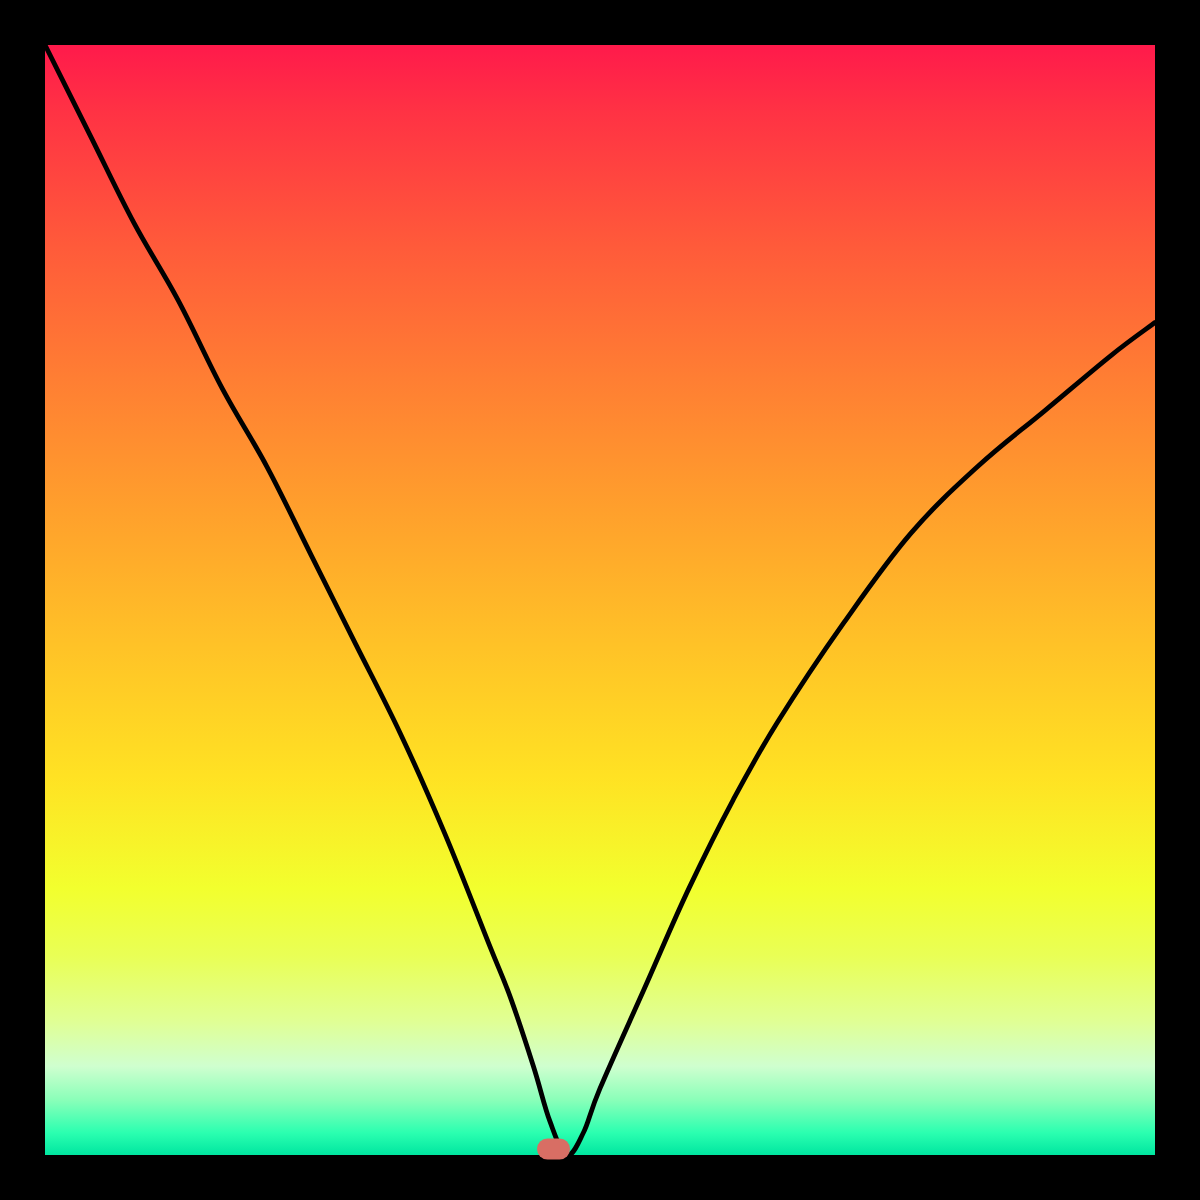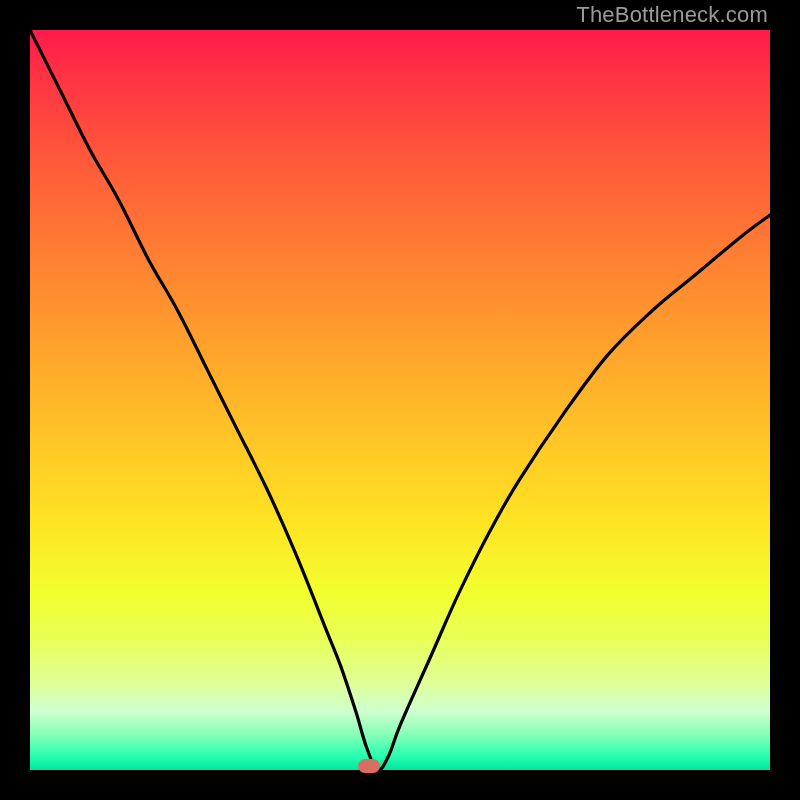--- a/index.html
+++ b/index.html
@@ -71,15 +71,14 @@
 
 <div class="frame">
 
   <div class="plot">
     <svg class="curve" width="740" height="740" viewBox="0 0 740 740">
       <path id="curve-path" fill="none" stroke-width="3.2" stroke-linecap="round" stroke-linejoin="round" d="M 0.0 0.0 C 5.3 10.7, 18.9 37.9, 29.6 59.2 C 40.3 80.5, 48.5 98.4, 59.2 118.4 C 69.9 138.4, 78.1 150.2, 88.8 170.2 C 99.5 190.2, 107.7 209.4, 118.4 229.4 C 129.1 249.4, 137.3 261.2, 148.0 281.2 C 158.7 301.2, 166.9 319.1, 177.6 340.4 C 188.3 361.7, 196.5 378.3, 207.2 399.6 C 217.9 420.9, 226.1 436.2, 236.8 458.8 C 247.5 481.4, 255.7 500.1, 266.4 525.4 C 277.1 550.7, 288.0 579.4, 296.0 599.4 C 304.0 619.4, 305.5 621.7, 310.8 636.4 C 316.1 651.1, 320.9 666.1, 325.6 680.8 C 330.3 695.5, 332.7 707.1, 336.7 717.8 C 340.7 728.5, 343.8 738.7, 347.8 740.0 C 351.8 741.3, 354.9 733.2, 358.9 725.2 C 362.9 717.2, 362.7 712.9, 370.0 695.6 C 377.3 678.3, 388.9 653.0, 399.6 629.0 C 410.3 605.0, 418.5 585.0, 429.2 562.4 C 439.9 539.8, 448.1 523.2, 458.8 503.2 C 469.5 483.2, 475.1 472.7, 488.4 451.4 C 501.7 430.1, 516.8 407.4, 532.8 384.8 C 548.8 362.2, 561.2 344.2, 577.2 325.6 C 593.2 307.0, 605.6 295.9, 621.6 281.2 C 637.6 266.5, 650.0 257.5, 666.0 244.2 C 682.0 230.9, 697.1 217.9, 710.4 207.2 C 723.7 196.5, 734.7 189.0, 740.0 185.0" stroke="#000000"></path>
     </svg>
     <div id="marker" class="marker" style="left: 327.92px; top: 728.56px; background: rgb(216, 110, 100);"></div>
   </div>
 
-  <div class="watermark">TheBottleneck.com</div>
 
 </div>
 
 </body></html>

